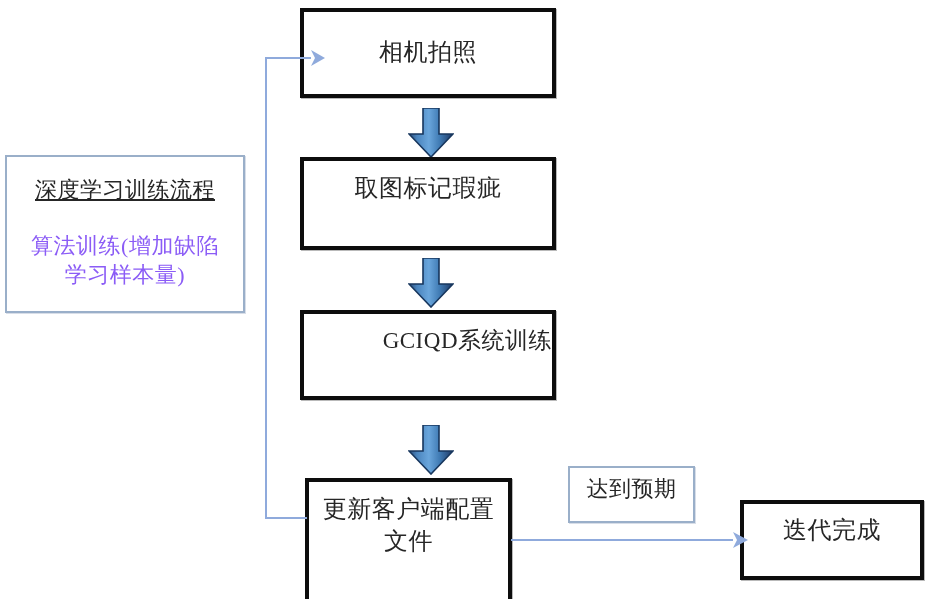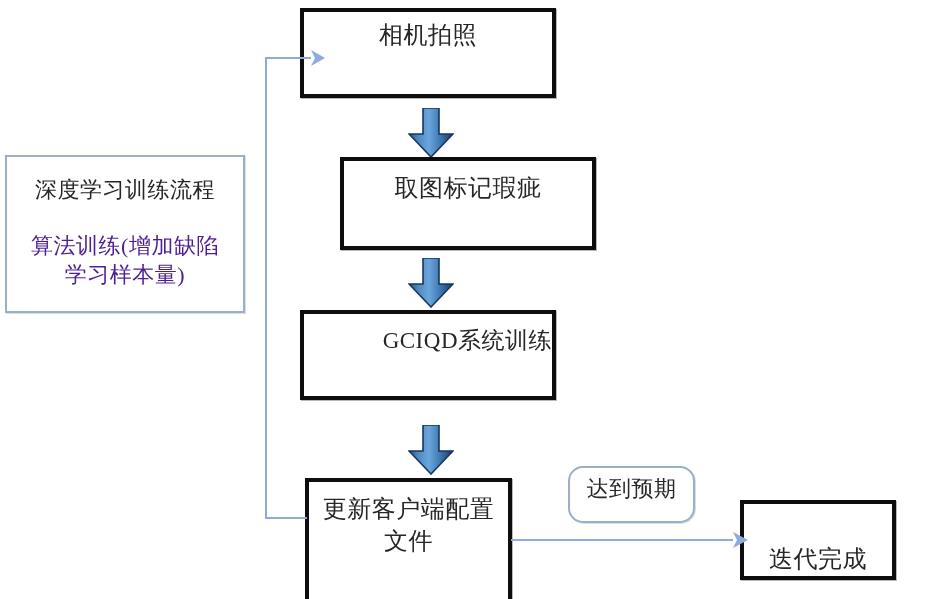--- a/index.html
+++ b/index.html
@@ -50,63 +50,64 @@
     padding-top: 14px;
     flex-direction: column;
     align-items: center;
     justify-content: flex-start;
   }
   #note-box .note-line-1 {
     font-size: 22px;
     color: #262626;
     margin-top: 4px;
     text-align: center;
+    text-decoration: underline;
   }
   #note-box .note-line-2 {
     font-size: 22px;
-    color: #4c1d95;
+    color: #8b5cf6;
     margin-top: 28px;
     text-align: center;
     line-height: 1.3;
     width: 210px;
   }
 
   #box-capture {
     left: 300px; top: 8px; width: 256px; height: 90px;
-    align-items: flex-start; padding-top: 8px;
+    align-items: flex-start; padding-top: 25px;
   }
   #box-capture .node-label { font-size: 24px; }
 
   #box-mark {
     left: 300px; top: 157px; width: 256px; height: 93px;
-    align-items: flex-start; padding-top: 12px; margin-left: 40px;
+    align-items: flex-start; padding-top: 12px;
   }
   #box-mark .node-label { font-size: 24px; }
 
   #box-train {
     left: 300px; top: 310px; width: 256px; height: 90px;
     align-items: flex-start; padding-top: 12px; justify-content: flex-end;
   }
   #box-train .node-label { font-size: 23px; }
 
   #box-update {
     left: 305px; top: 478px; width: 207px; height: 136px;
     align-items: flex-start; padding-top: 12px;
   }
   #box-update .node-label { font-size: 24px; width: 185px; }
 
   #box-expect {
     left: 568px; top: 466px; width: 127px; height: 57px;
-    align-items: flex-start; padding-top: 6px; border-radius: 15px;
+    align-items: flex-start; padding-top: 6px;
   }
   #box-expect .node-label { font-size: 22px; }
 
   #box-done {
-    left: 740px; top: 500px; width: 156px; height: 80px;
-    align-items: flex-end; padding-top: 11px;
+    left: 740px; top: 500px; width: 184px; height: 80px;
+    align-items: flex-start; padding-top: 11px;
   }
   #box-done .node-label { font-size: 24px; }
 
   
   .block-arrow {
     position: absolute;
     width: 46px;
     height: 50px;
   }
 

